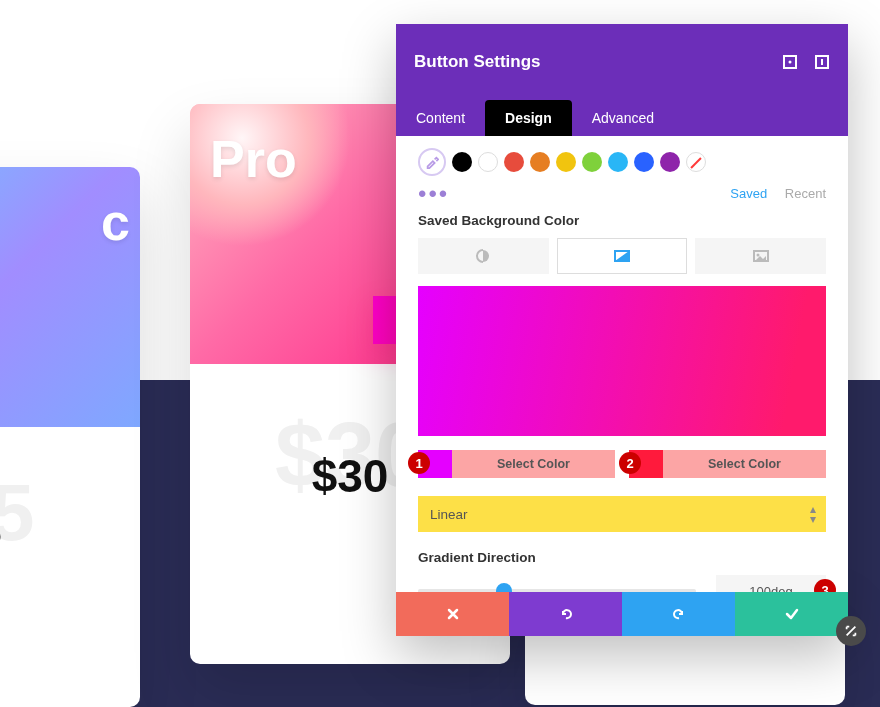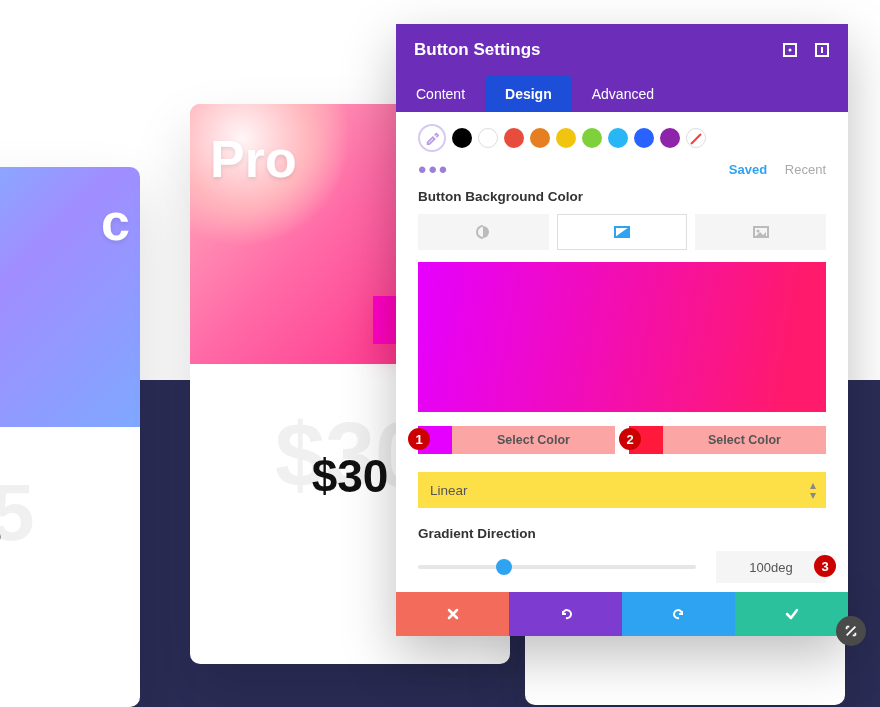--- a/index.html
+++ b/index.html
@@ -87,21 +87,21 @@
     position: absolute;
     left: 396px; top: 24px;
     width: 452px; height: 612px;
     background: #fff;
     display: flex; flex-direction: column;
     box-shadow: 0 20px 50px rgba(0,0,0,0.25);
   }
   .panel-header {
     background: #6c2eb9;
     color: #fff;
-    padding: 16px 18px;
+    padding: 28px 18px;
     display: flex; align-items: center; justify-content: space-between;
   }
   .panel-title { font-size: 17px; font-weight: 600; }
   .hdr-icons { display: flex; gap: 16px; }
   .hdr-icon {
     width: 16px; height: 16px;
     display: inline-flex; align-items: center; justify-content: center;
     cursor: pointer;
   }
   .hdr-icon svg { width: 16px; height: 16px; fill: none; stroke: #fff; stroke-width: 2; }
@@ -109,21 +109,21 @@
   .tabs {
     background: #6c2eb9;
     display: flex;
   }
   .tab {
     padding: 10px 20px;
     color: #fff; font-size: 14px;
     cursor: pointer;
     border-top-left-radius: 4px; border-top-right-radius: 4px;
   }
-  .tab.active { background: #1d4ed8; font-weight: 600; }
+  .tab.active { background: #000000; font-weight: 600; }
 
   .panel-body {
     flex: 1; overflow: hidden;
     padding: 12px 22px 0 22px;
     position: relative;
   }
 
   .swatches {
     display: flex; align-items: center; gap: 6px;
     margin-bottom: 10px;
@@ -149,21 +149,21 @@
   .row-sr {
     display: flex; align-items: center; justify-content: space-between;
     margin-bottom: 12px;
     font-size: 13px;
   }
   .ellipsis {
     cursor: pointer;
     color: #9c7fd6; font-size: 24px; letter-spacing: 2px; line-height: 10px;
   }
   .sr-group span { margin-left: 14px; cursor: pointer; }
-  .saved { color: #2ea3f2; font-weight: 700; }
+  .saved { color: #2ea3f2; font-weight: 400; }
   .recent { color: #aaa; }
 
   .section-label {
     font-size: 13.5px; color: #333; font-weight: 600; margin-bottom: 10px;
   }
 
   .seg {
     display: flex; gap: 8px; margin-bottom: 12px;
   }
   .seg-btn {
@@ -344,21 +344,21 @@
     </div>
 
     <div class="row-sr">
       <span class="ellipsis">•••</span>
       <span class="sr-group">
         <span class="saved">Saved</span>
         <span class="recent">Recent</span>
       </span>
     </div>
 
-    <div class="section-label">Button Background Color</div>
+    <div class="section-label">Saved Background Color</div>
 
     <div class="seg">
       <button class="seg-btn">
         <svg viewBox="0 0 16 16">
             <path d="M8 2 A6 6 0 1 0 8 14" fill="none" stroke="#bbb" stroke-width="2"></path>
             <path d="M8 2 A6 6 0 0 1 8 14" fill="#bbb"></path>
           </svg>
       </button>
       <button class="seg-btn active">
         <svg viewBox="0 0 16 16">

